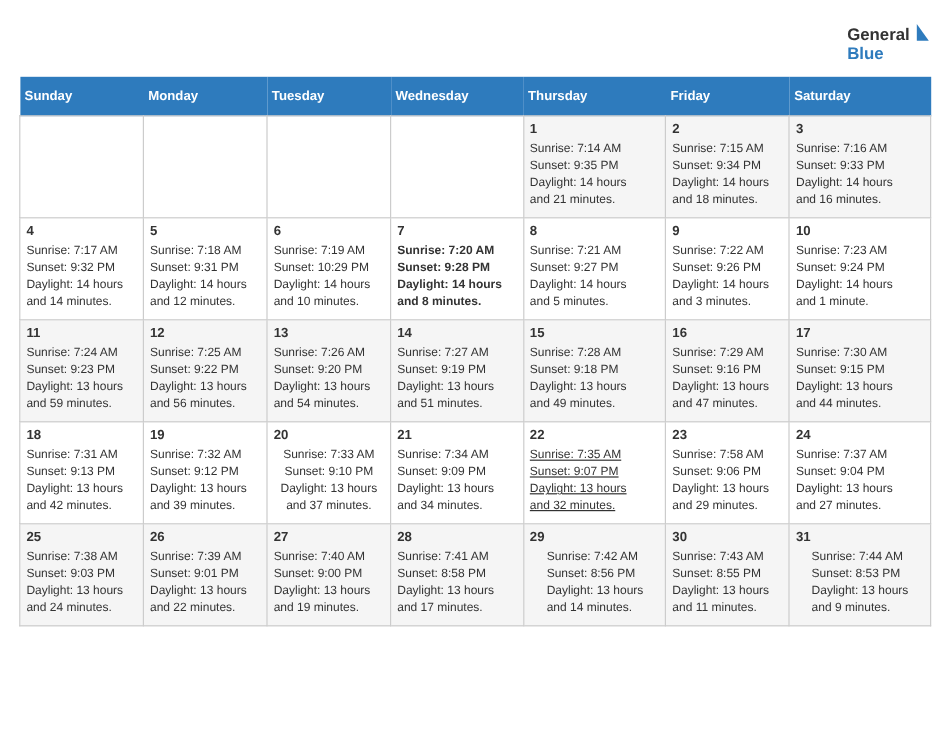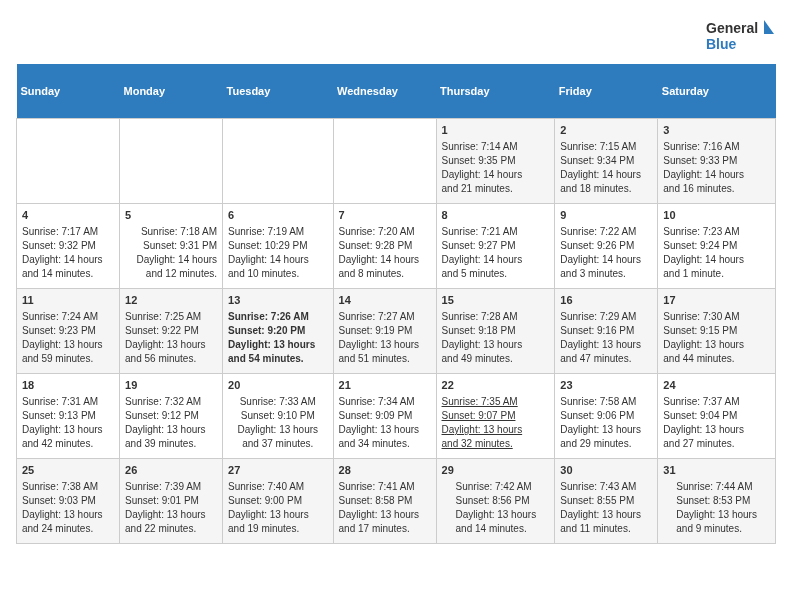--- a/index.html
+++ b/index.html
@@ -34,21 +34,21 @@
       color: #555;
     }
     table {
       width: 100%;
       border-collapse: collapse;
       font-size: 10.5px;
     }
     thead tr th {
       background: #2e7bbd;
       color: #fff;
-      padding: 21px 4px;
+      padding: 10px 4px;
       text-align: left;
       font-size: 11px;
       font-weight: bold;
     }
     tbody tr td {
       border: 1px solid #ccc;
       padding: 4px 5px;
       vertical-align: top;
       min-height: 80px;
       height: 85px;
@@ -135,35 +135,35 @@
       <tr>
         <td>
           <span class="day-num">4</span>
           <div class="day-info" style="white-space: pre-line;">Sunrise: 7:17 AM
 Sunset: 9:32 PM
 Daylight: 14 hours
 and 14 minutes.</div>
         </td>
         <td>
           <span class="day-num">5</span>
-          <div class="day-info" style="white-space: pre-line; text-align: right;">Sunrise: 7:18 AM
+          <div class="day-info" style="white-space: pre-line;">Sunrise: 7:18 AM
 Sunset: 9:31 PM
 Daylight: 14 hours
 and 12 minutes.</div>
         </td>
         <td>
           <span class="day-num">6</span>
           <div class="day-info" style="white-space: pre-line;">Sunrise: 7:19 AM
 Sunset: 10:29 PM
 Daylight: 14 hours
 and 10 minutes.</div>
         </td>
         <td>
           <span class="day-num">7</span>
-          <div class="day-info" style="white-space: pre-line;">Sunrise: 7:20 AM
+          <div class="day-info" style="white-space: pre-line; font-weight: bold;">Sunrise: 7:20 AM
 Sunset: 9:28 PM
 Daylight: 14 hours
 and 8 minutes.</div>
         </td>
         <td>
           <span class="day-num">8</span>
           <div class="day-info" style="white-space: pre-line;">Sunrise: 7:21 AM
 Sunset: 9:27 PM
 Daylight: 14 hours
 and 5 minutes.</div>
@@ -193,21 +193,21 @@
         </td>
         <td>
           <span class="day-num">12</span>
           <div class="day-info" style="white-space: pre-line;">Sunrise: 7:25 AM
 Sunset: 9:22 PM
 Daylight: 13 hours
 and 56 minutes.</div>
         </td>
         <td>
           <span class="day-num">13</span>
-          <div class="day-info" style="white-space: pre-line; font-weight: bold;">Sunrise: 7:26 AM
+          <div class="day-info" style="white-space: pre-line;">Sunrise: 7:26 AM
 Sunset: 9:20 PM
 Daylight: 13 hours
 and 54 minutes.</div>
         </td>
         <td>
           <span class="day-num">14</span>
           <div class="day-info" style="white-space: pre-line;">Sunrise: 7:27 AM
 Sunset: 9:19 PM
 Daylight: 13 hours
 and 51 minutes.</div>

